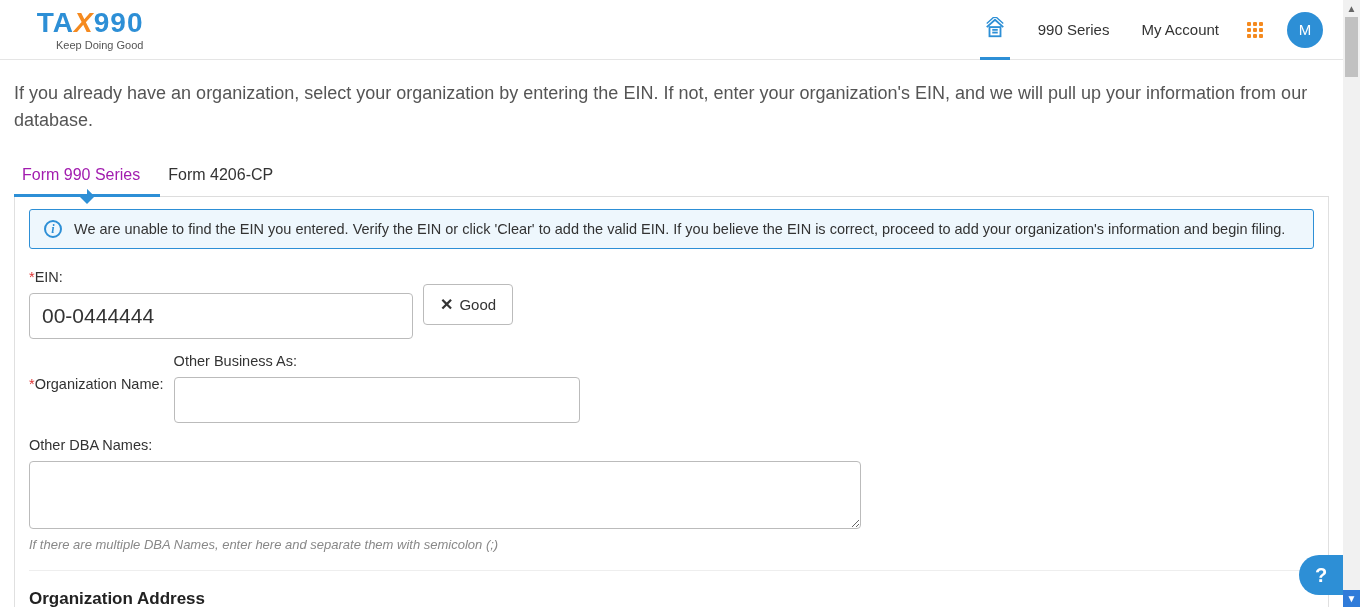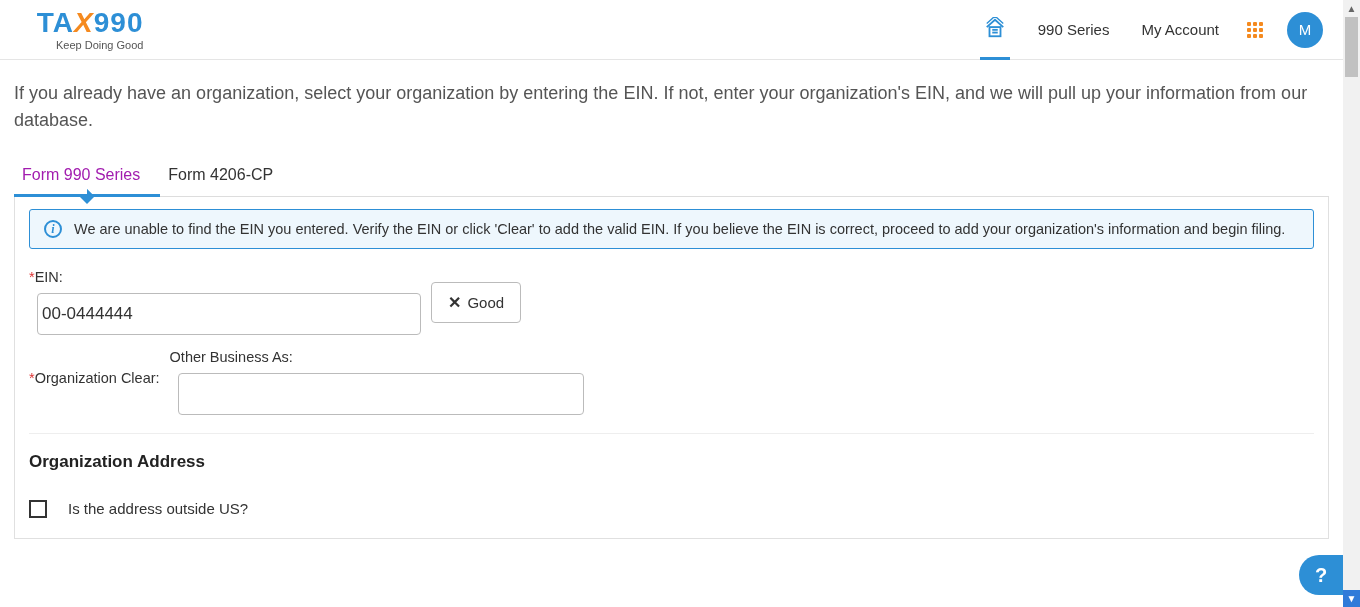--- a/index.html
+++ b/index.html
@@ -176,26 +176,25 @@
       font-style: italic;
       font-family: Georgia, serif;
     }
     .form-row { display: flex; gap: 10px; margin-bottom: 14px; align-items: center; }
     .field { display: flex; flex-direction: column; }
     .field-label { font-size: 14.5px; color: #333; margin-bottom: 8px; }
     .required { color: #d33; }
     input[type="text"], textarea {
       border: 1px solid #bbb;
       border-radius: 4px;
-      padding: 10px 4px;
-      font-size: 17px;
+      padding: 10px 12px;
+      font-size: 21px;
       color: #333;
       font-family: inherit;
       background: #fff;
-      margin-left: 8px;
     }
     .ein-input { width: 384px; }
     .clear-btn {
       display: flex;
       align-items: center;
       gap: 6px;
       border: 1px solid #bbb;
       border-radius: 4px;
       background: #fff;
       padding: 10px 16px;
@@ -297,28 +296,33 @@
           <input type="text" class="ein-input" value="00-0444444" style="">
         </div>
         <button class="clear-btn">
           <span class="clear-x">✕</span>
           <span>Good</span>
         </button>
       </div>
 
       <div class="form-row">
         <div class="field">
-          <label class="field-label"><span class="required">*</span><span>Organization Clear:</span></label>
+          <label class="field-label"><span class="required">*</span><span>Organization Name:</span></label>
         </div>
         <div class="field">
           <label class="field-label">Other Business As:</label>
           <input type="text" class="dba-input" value="" style="">
         </div>
       </div>
 
+      <div class="field">
+        <label class="field-label">Other DBA Names:</label>
+        <textarea class="other-dba" style=""></textarea>
+        <div class="hint">If there are multiple DBA Names, enter here and separate them with semicolon (;)</div>
+      </div>
 
       <div class="divider"></div>
 
       <div class="section-title">Organization Address</div>
       <div class="checkbox-row">
         <div class="chk"></div>
         <label class="chk-label">Is the address outside US?</label>
       </div>
     </div>
   </div>

